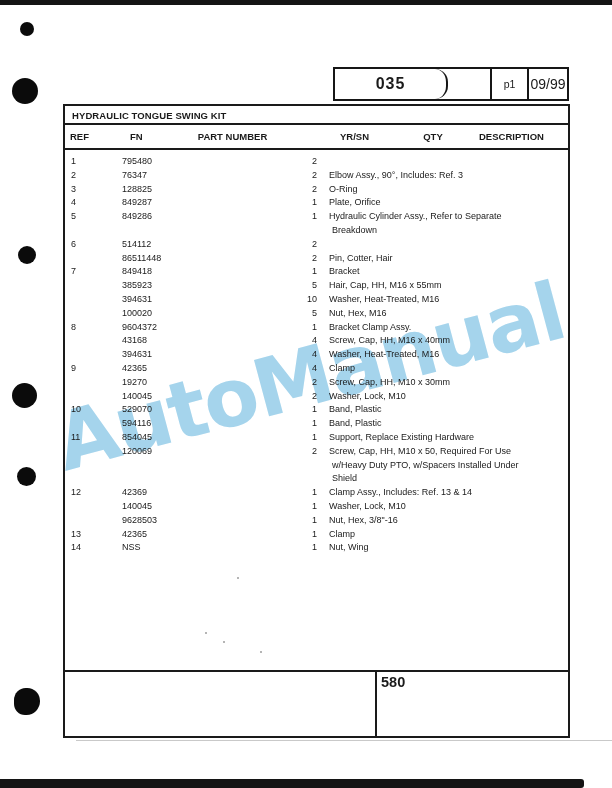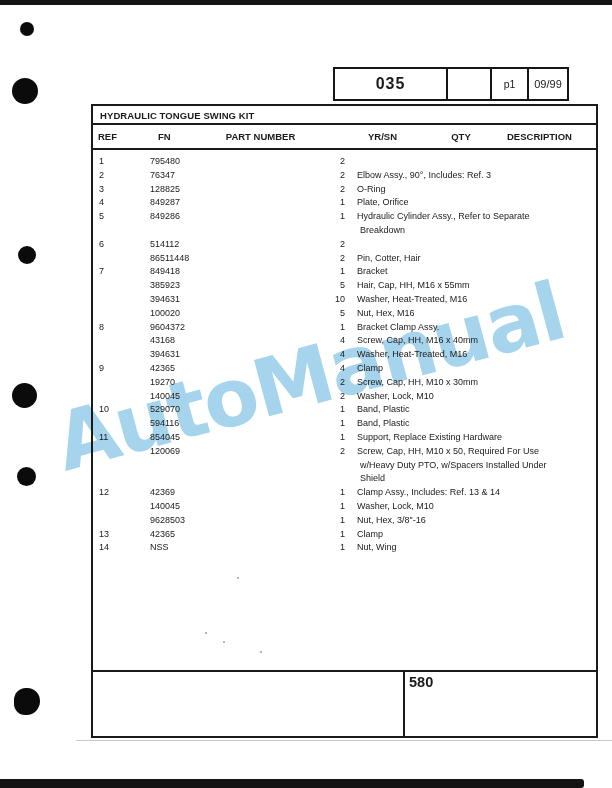--- a/index.html
+++ b/index.html
@@ -31,29 +31,29 @@
     font-size:80px;line-height:80px;letter-spacing:-2px;white-space:nowrap;
     transform:rotate(-15deg);transform-origin:left center;
   }
 
   
   .headerbox{
     position:absolute;left:333px;top:67px;width:236px;height:34px;
     border:2px solid #161616;box-sizing:border-box;display:flex;z-index:4;background:transparent;
   }
   .hb-cell{border-right:2px solid #161616;display:flex;align-items:center;justify-content:center;box-sizing:border-box;}
-  .hb-code{width:113px;font-weight:bold;font-size:16px;letter-spacing:1px;}
+  .hb-code{width:113px;font-weight:bold;font-size:16px;letter-spacing:1px;border-radius:13px;}
   .hb-empty{width:44px;}
   .hb-page{width:37px;font-size:10.5px;}
-  .hb-date{flex:1;border-right:none;font-size:11px;}
+  .hb-date{flex:1;border-right:none;font-size:14px;}
 
   
   .table{
     position:absolute;left:63px;top:104px;width:507px;height:634px;
-    border:2px solid #1a1a1a;box-sizing:border-box;z-index:3;background:transparent;margin-left:28px;
+    border:2px solid #1a1a1a;box-sizing:border-box;z-index:3;background:transparent;
   }
   .title-row{
     height:19px;border-bottom:2px solid #1a1a1a;box-sizing:border-box;
     font-weight:bold;font-size:9.5px;padding:4px 0 0 7px;letter-spacing:0.1px;
   }
   .grid{display:grid;grid-template-columns:32px 23px 127px 50px 32px auto;}
   .header-row{
     height:25px;border-bottom:2px solid #1a1a1a;box-sizing:border-box;
     font-weight:bold;font-size:9.5px;align-items:center;gap:30px;
   }

